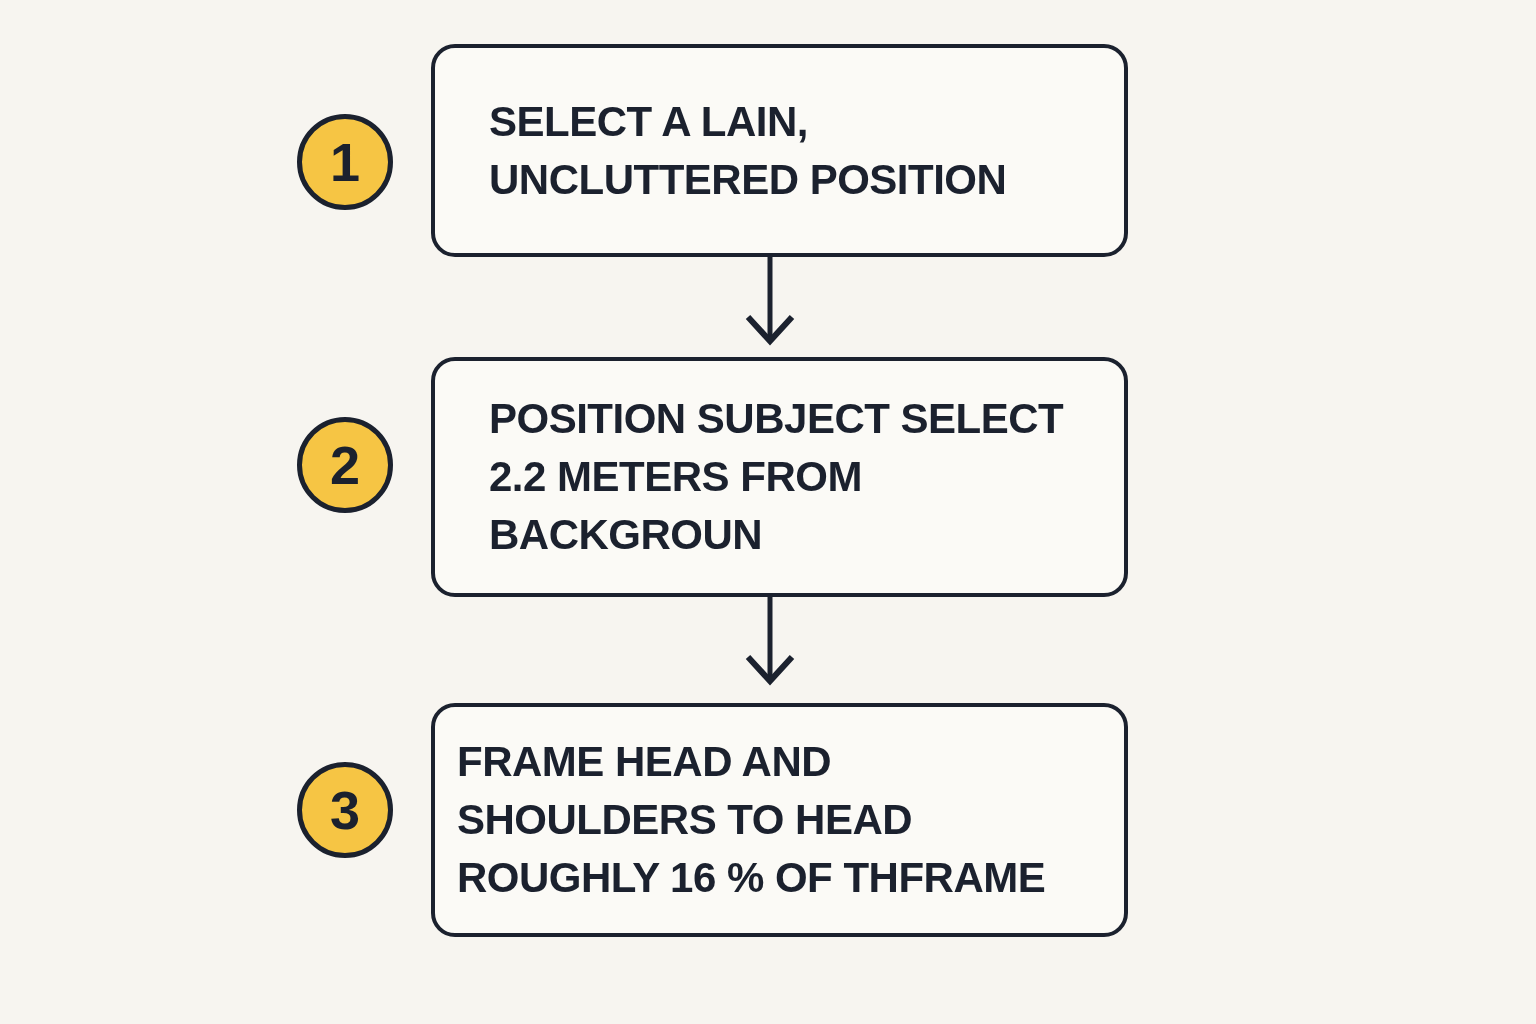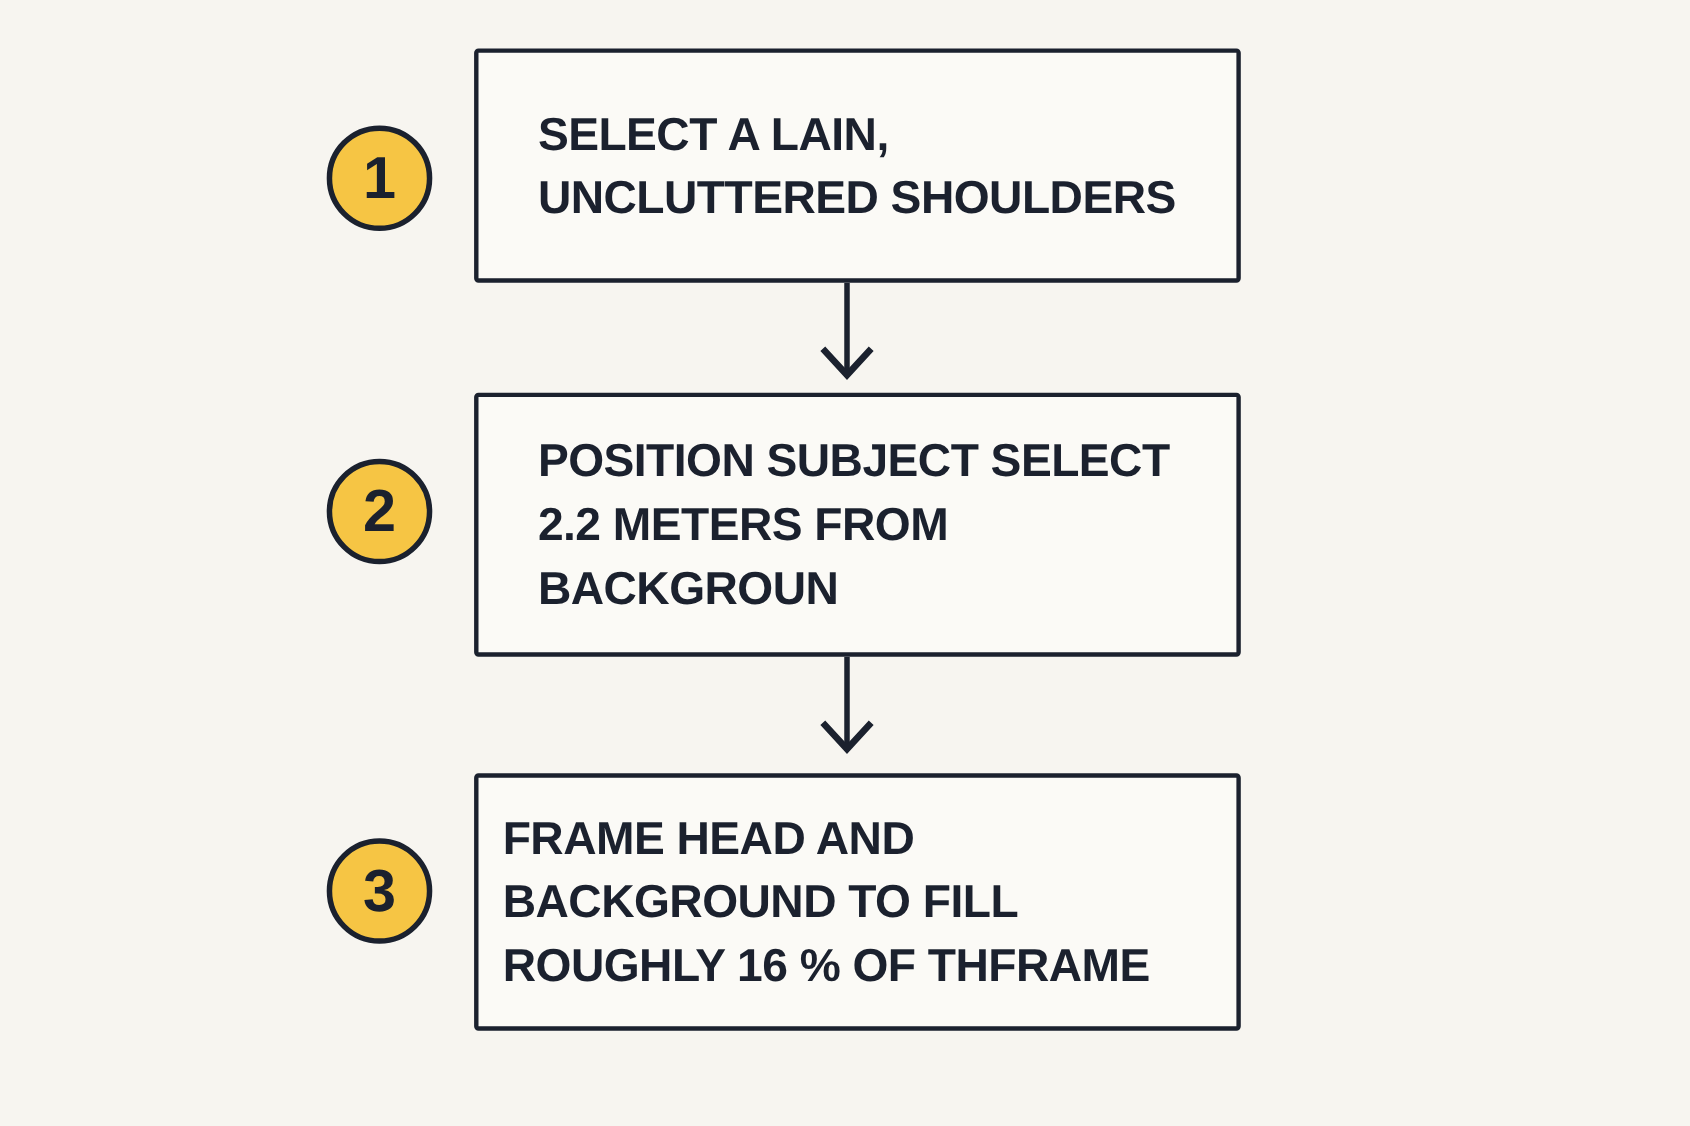--- a/index.html
+++ b/index.html
@@ -19,21 +19,21 @@
     position: relative;
     width: 1536px; height: 1024px;
     background: var(--bg);
   }
   .step-box {
     position: absolute;
     left: 431px;
     width: 697px;
     background: var(--box-fill);
     border: 4px solid var(--ink);
-    border-radius: 4px;
+    border-radius: 24px;
     display: flex;
     align-items: center;
     padding-left: 54px;
     padding-right: 20px;
   }
   .box-1 { top: 44px;  height: 213px; }
   .box-2 { top: 357px; height: 240px; }
   .box-3 { top: 703px; height: 234px; padding-left: 22px; }
   .step-text {
     color: var(--ink);
@@ -75,21 +75,21 @@
 <body>
 
 <div class="canvas">
 
   <div class="badge badge-1">
     <span>1</span>
   </div>
   <div class="step-box box-1">
     <div class="step-text">
       <div>SELECT A LAIN,</div>
-      <div>UNCLUTTERED SHOULDERS</div>
+      <div>UNCLUTTERED POSITION</div>
     </div>
   </div>
 
   <svg class="arrow arrow-1" viewBox="0 0 60 92">
     <line x1="30" y1="0" x2="30" y2="82" stroke="currentColor" stroke-width="5"></line>
     <polyline points="8,60 30,84 52,60" fill="none" stroke="currentColor" stroke-width="6" stroke-linecap="butt" stroke-linejoin="miter"></polyline>
   </svg>
 
   <div class="badge badge-2">
     <span>2</span>
@@ -106,18 +106,18 @@
     <line x1="30" y1="0" x2="30" y2="82" stroke="currentColor" stroke-width="5"></line>
     <polyline points="8,60 30,84 52,60" fill="none" stroke="currentColor" stroke-width="6" stroke-linecap="butt" stroke-linejoin="miter"></polyline>
   </svg>
 
   <div class="badge badge-3">
     <span>3</span>
   </div>
   <div class="step-box box-3">
     <div class="step-text">
       <div>FRAME HEAD AND</div>
-      <div>BACKGROUND TO FILL</div>
+      <div>SHOULDERS TO HEAD</div>
       <div>ROUGHLY 16 % OF THFRAME</div>
     </div>
   </div>
 
 </div>
 
 </body></html>

